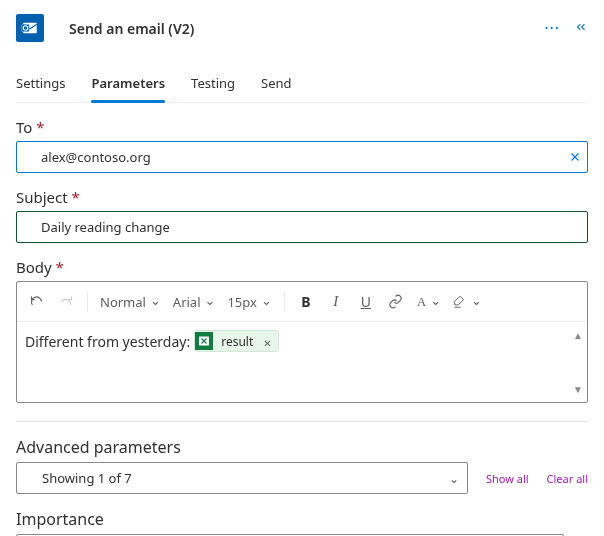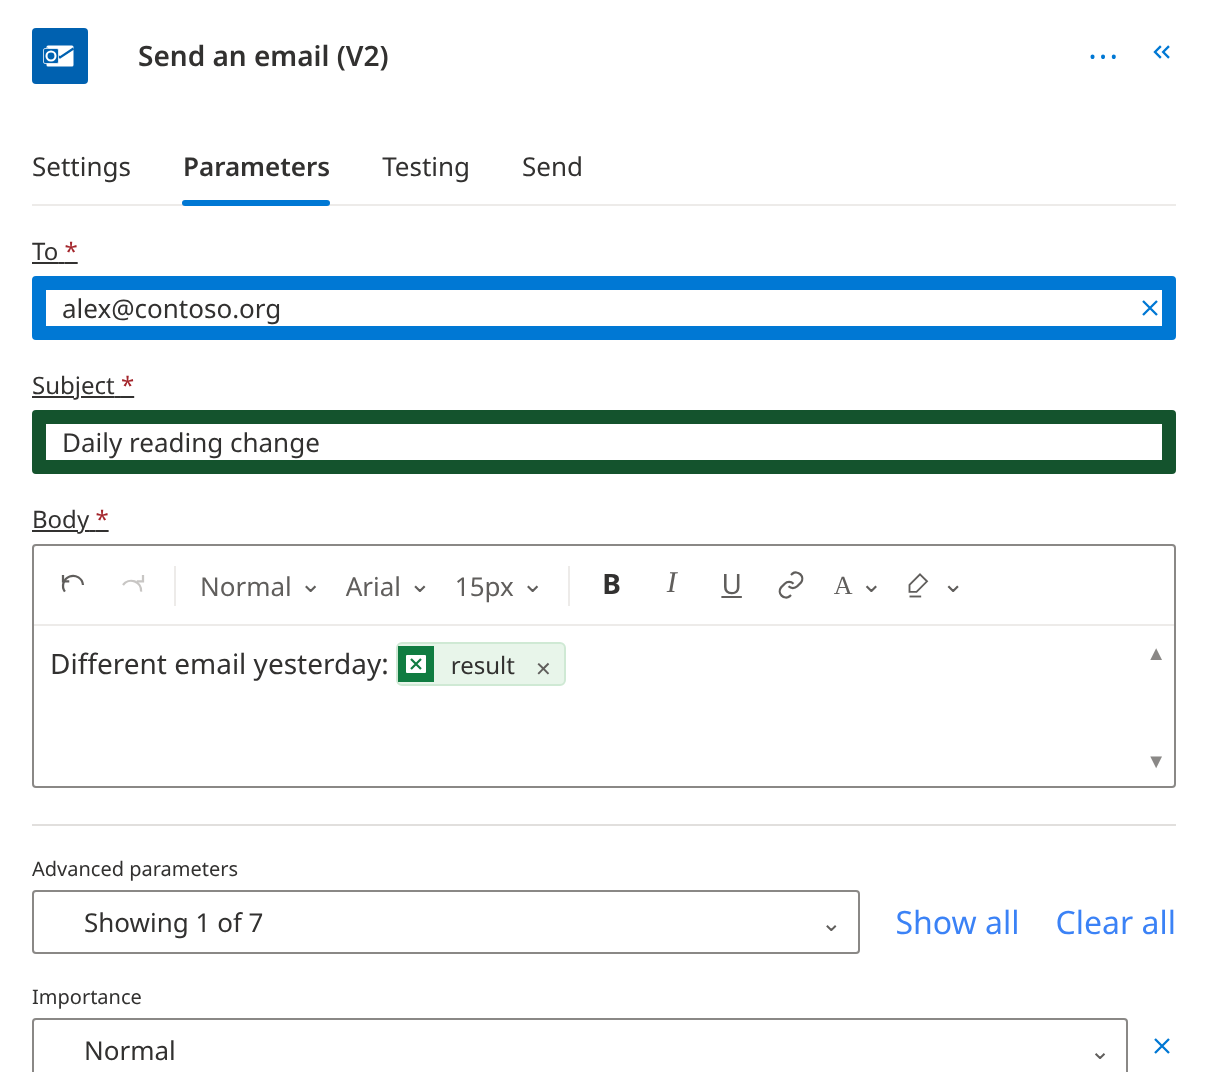--- a/index.html
+++ b/index.html
@@ -58,33 +58,33 @@
     content: "";
     position: absolute;
     left: 0; right: 0; bottom: -1px;
     height: 3px;
     background: #0078d4;
     border-radius: 2px;
   }
 
   
   .field { margin-top: 14px; }
-  .field-label { font-size: 12px; margin-bottom: 4px; color: #323130; text-decoration: underline; }
+  .field-label { font-size: 15px; margin-bottom: 4px; color: #323130; }
   .req { color: #a4262c; }
   .input-wrap {
     position: relative;
     display: flex;
     align-items: center;
   }
   .text-input {
     width: 100%;
     height: 32px;
-    border: 7px solid #14532d;
-    border-radius: 2px;
-    padding: 0 32px 0 8px;
+    border: 1px solid #14532d;
+    border-radius: 2px;
+    padding: 0 32px 0 24px;
     font: inherit;
     color: #323130;
   }
   .text-input.blue { border-color: #0078d4; }
   .clear-btn {
     position: absolute; right: 6px; top: 50%; transform: translateY(-50%);
     color: #0078d4; cursor: pointer; font-size: 14px;
     display: flex;
   }
 
@@ -143,38 +143,38 @@
   }
   .chip .chip-icon {
     width: 18px; height: 18px; background: #107c41;
     display: inline-flex; align-items: center; justify-content: center;
   }
   .chip .chip-icon svg { width: 12px; height: 12px; }
   .chip .chip-x { color: #605e5c; cursor: pointer; font-size: 10px; margin-left: 2px;}
 
   .divider { border-top: 1px solid #e1dfdd; margin-top: 18px; }
 
-  .adv-label { font-size: 10px; margin-top: 14px; }
+  .adv-label { font-size: 16px; margin-top: 14px; }
   .adv-row { display: flex; align-items: center; gap: 18px; margin-top: 4px; }
   .select {
     flex: 1;
     height: 32px;
     border: 1px solid #8a8886;
     border-radius: 2px;
     padding: 0 28px 0 25px;
     display: flex; align-items: center;
     position: relative;
     cursor: pointer;
     background: #fff;
   }
   .select .sel-chev {
     position: absolute; right: 8px; top: 50%; transform: translateY(-50%);
     color: #605e5c; font-size: 12px;
   }
-  .link { color: #3b82f6; cursor: pointer; font-size: 16px; }
+  .link { color: #a21caf; cursor: pointer; font-size: 11px; }
 
   .imp-row {
     display: flex; align-items: center; gap: 10px; margin-top: 4px;
   }
   .imp-row .select { flex: 1; }
   .remove-x { color: #0078d4; cursor: pointer; font-size: 15px; }
 </style>
 </head>
 <body>
 
@@ -280,21 +280,21 @@
           <svg width="14" height="14" viewBox="0 0 24 24" fill="none" stroke="#605e5c" stroke-width="1.6">
               <path d="M12 2l6 6-9 9H3v-6z"></path>
               <path d="M3 21h10"></path>
             </svg>
           <span class="chev-d"></span>
         </div>
       </div>
       <div class="editor-body">
         <span class="scroll-up">▲</span>
         <div class="token-row">
-          <span>Different email yesterday: </span>
+          <span>Different from yesterday: </span>
           <span class="chip">
             <span class="chip-icon">
               <svg viewBox="0 0 24 24">
                   <rect x="2" y="3" width="20" height="18" rx="1" fill="#fff"></rect>
                   <path d="M7 7l10 10M17 7L7 17" stroke="#107c41" stroke-width="2.2"></path>
                 </svg>
             </span>
             <span>result</span>
             <span class="chip-x">✕</span>
           </span>

